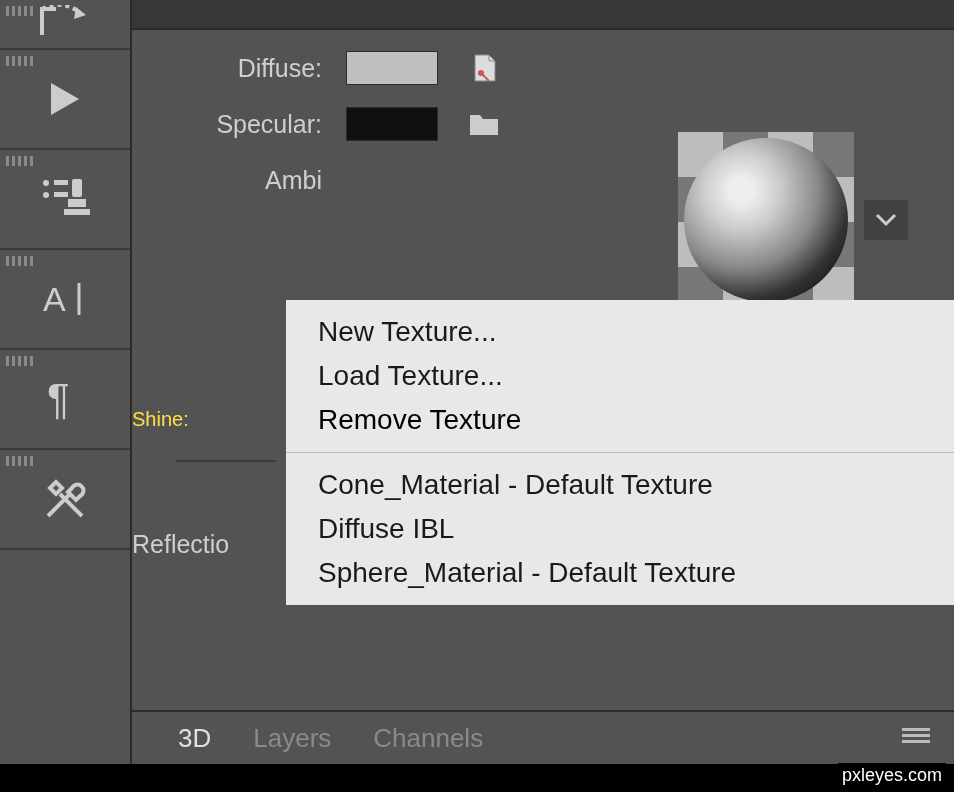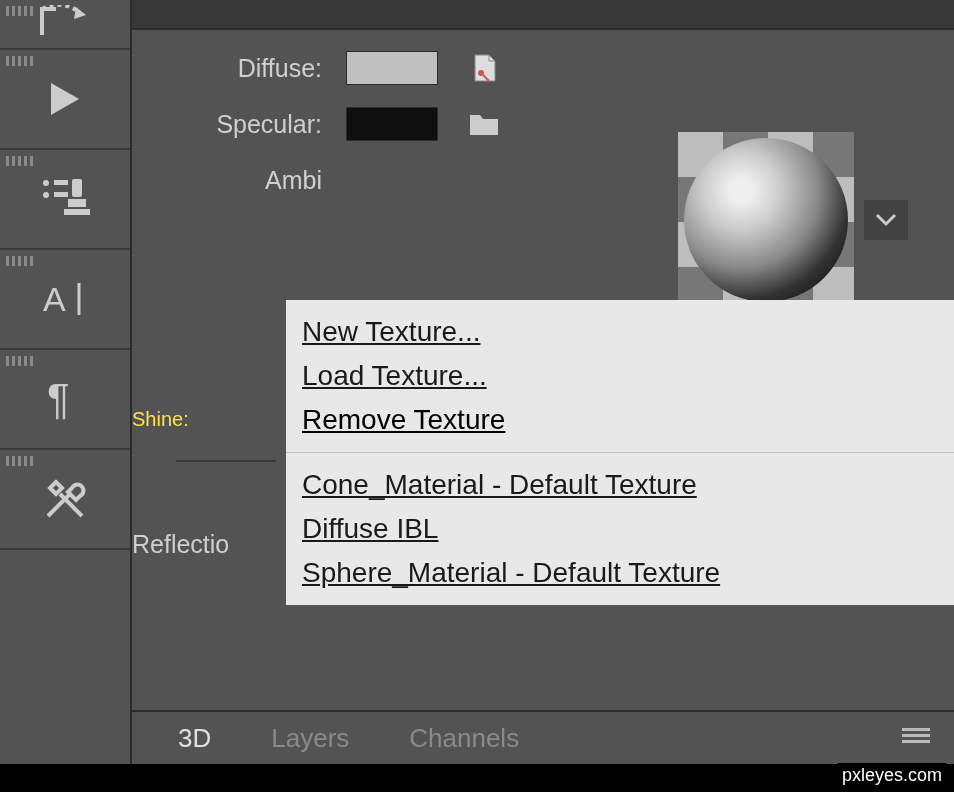--- a/index.html
+++ b/index.html
@@ -133,23 +133,22 @@
   position: absolute;
   top: 300px;
   left: 286px;
   right: 0;
   background: #e8e8e8;
   padding: 10px 0;
   font-size: 28px;
   color: #1a1a1a;
 }
 .menu-item {
-  padding: 6px 16px;
+  padding: 6px 32px;
   cursor: pointer;
-  text-decoration: underline;
 }
 .menu-item.disabled { color: #000000; cursor: default; }
 .menu-sep {
   height: 1px;
   background: #bbb;
   margin: 10px 0;
 }
 
 .bottom-line {
   position: absolute;
@@ -175,21 +174,21 @@
 }
 
 .tabs {
   position: absolute;
   bottom: 28px;
   left: 132px;
   right: 0;
   height: 54px;
   display: flex;
   align-items: center;
-  gap: 48px;
+  gap: 30px;
   padding-left: 40px;
   border-top: 2px solid #2b2b2b;
 }
 .tab {
   color: #8a8a8a;
   font-size: 26px;
   padding: 10px 6px;
 }
 .tab.active { color: #e0e0e0; }
 .tabs-menu {

